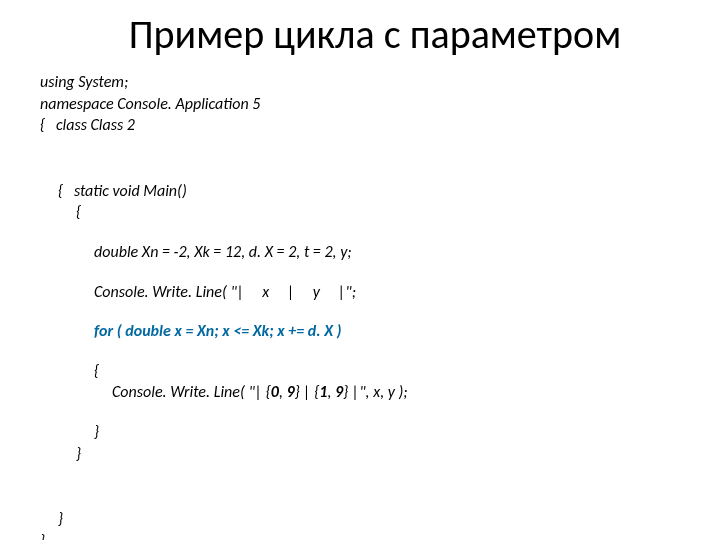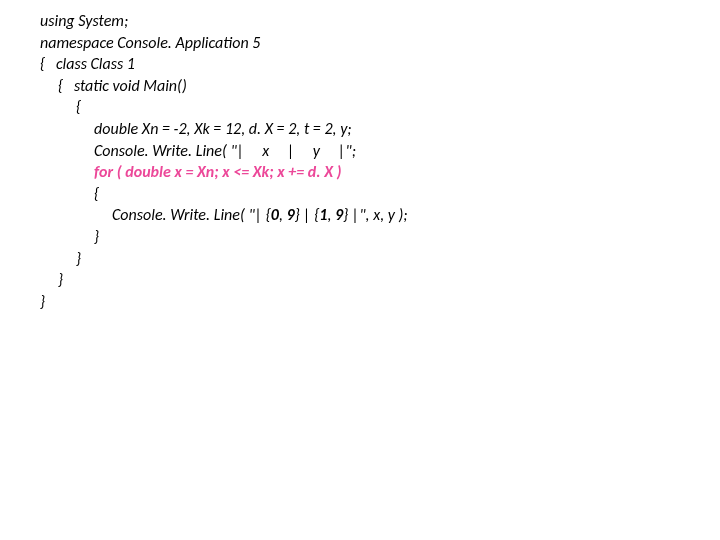--- a/index.html
+++ b/index.html
@@ -23,34 +23,35 @@
     font-weight: 400;
     padding-left: 30px;
   }
   .code {
     font-size: 16px;
     line-height: 1.35;
     color: #000;
     font-style: italic;
   }
   .code .line { white-space: pre; }
-  .i1 { padding-left: 18px; }
+  .i1 { padding-left: 18px; margin-top: 44px; }
   .i2 { padding-left: 36px; }
-  .i3 { padding-left: 54px; }
+  .i3 { padding-left: 54px; margin-top: 18px; }
   .i4 { padding-left: 72px; }
-  .forline { color: #ec4899; font-weight: 700; }
+  .forline { color: #0369a1; font-weight: 700; }
   .fmt { color: #000; font-weight: 700; }
 </style>
 </head>
 <body>
 <div class="slide">
+  <h1 class="title">Пример цикла с параметром</h1>
   <div class="code">
     <div class="line">using System;</div>
     <div class="line">namespace Console. Application 5</div>
-    <div class="line">{   class Class 1</div>
+    <div class="line">{   class Class 2</div>
     <div class="line i1">{   static void Main()</div>
     <div class="line i2">{</div>
     <div class="line i3">double Xn = -2, Xk = 12, d. X = 2, t = 2, y;</div>
     <div class="line i3">Console. Write. Line( "|     x     |     y     |";</div>
     <div class="line i3 forline">for ( double x = Xn; x &lt;= Xk; x += d. X )</div>
     <div class="line i3">{</div>
     <div class="line i4">Console. Write. Line( "| {<span class="fmt">0</span>, <span class="fmt">9</span>} | {<span class="fmt">1</span>, <span class="fmt">9</span>} |", x, y );</div>
     <div class="line i3">}</div>
     <div class="line i2">}</div>
     <div class="line i1">}</div>

